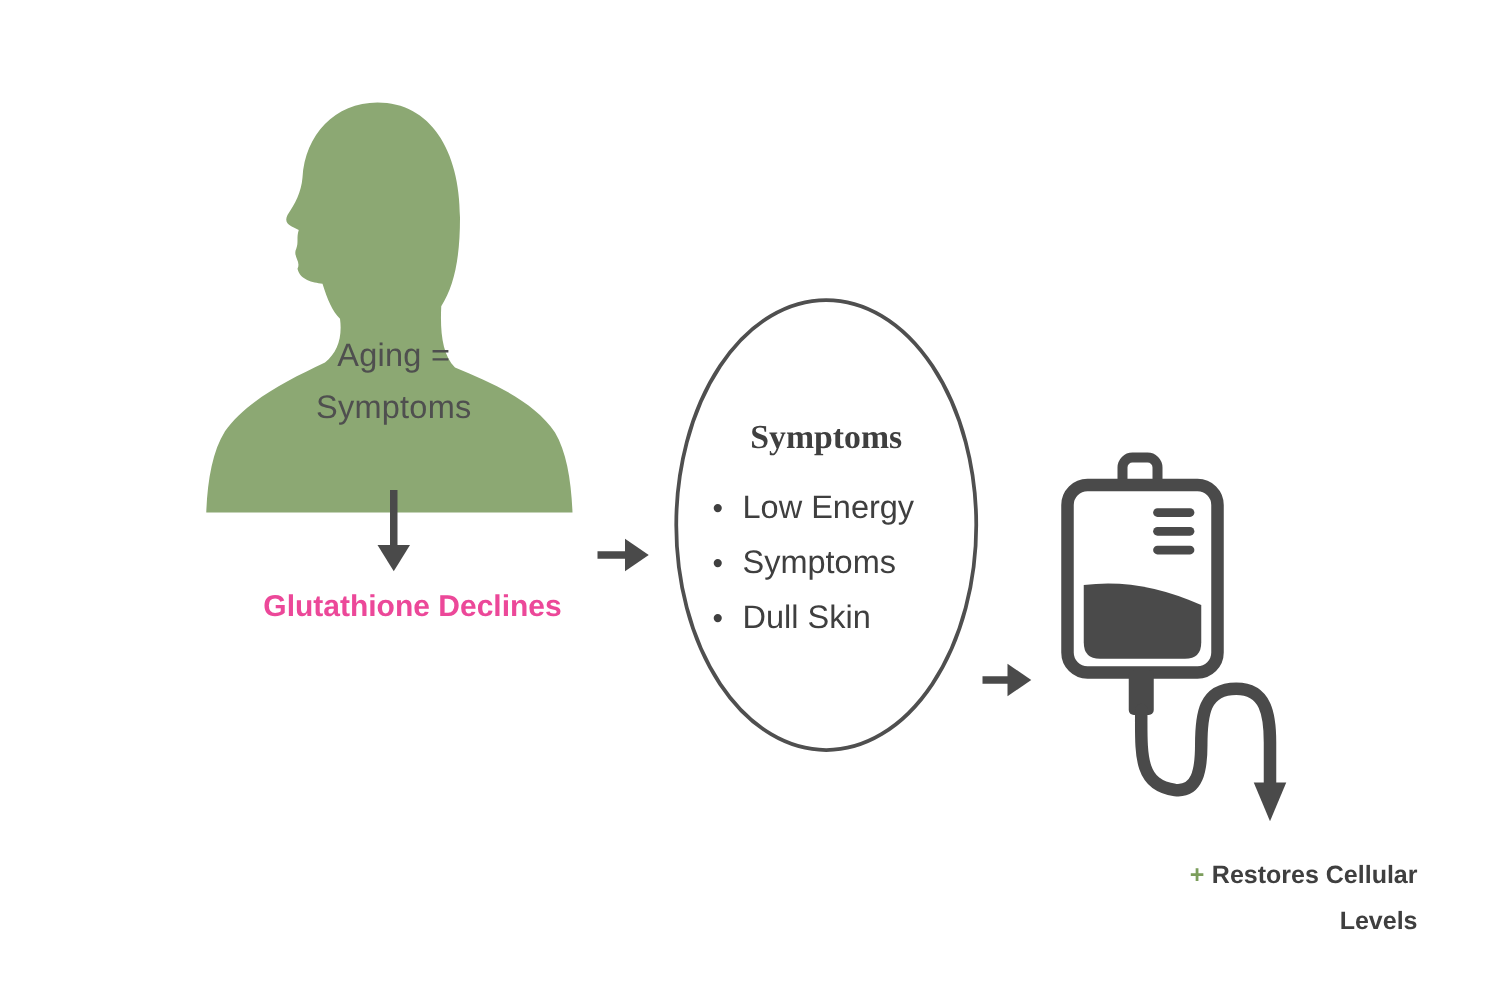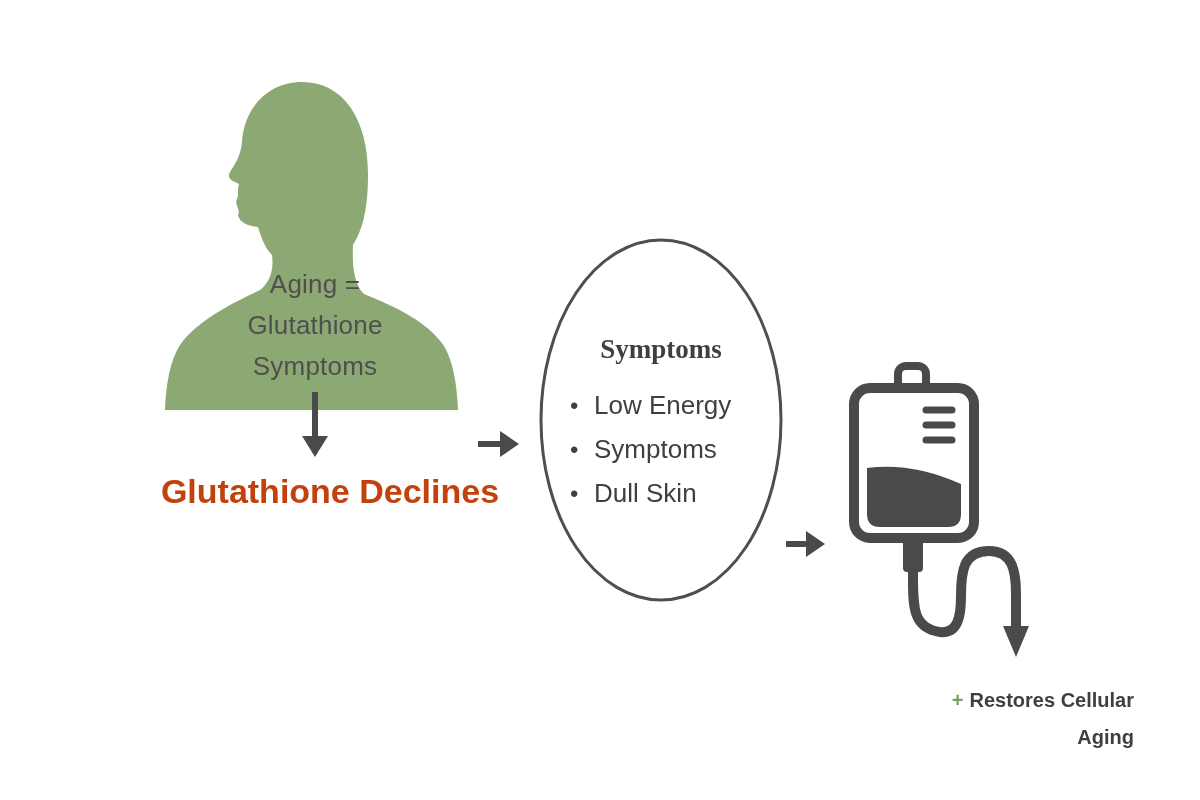--- a/index.html
+++ b/index.html
@@ -16,22 +16,22 @@
   .person-text{
     left:195px;top:248px;width:240px;
     text-align:center;
     font-size:26px;line-height:41px;
     color:#4F4F4F;
     letter-spacing:0.2px;
   }
   .step1-label{
     left:160px;top:456px;width:340px;
     text-align:center;
-    font-size:34px;font-weight:bold;
-    color:#c2410c;
+    font-size:24px;font-weight:bold;
+    color:#ec4899;
   }
   .symptoms-title{
     left:541px;top:318px;width:240px;
     text-align:center;
     font-size:27px;font-weight:bold;
     color:#3F3F3F;
     font-family:Liberation Serif, serif;
   }
   .symptoms-list{
     left:570px;top:374px;width:200px;
@@ -128,21 +128,20 @@
            C961,556 963,535 989,535
            C1013,535 1016,556 1016,578
            L1016,614"></path>
 
       <polygon points="1003,610 1029,610 1016,641" fill="#4A4A4A" stroke="none"></polygon>
     </g>
   </svg>
 
   <div class="abs person-text">
     <div>Aging =</div>
-    <div>Glutathione</div>
     <div>Symptoms</div>
   </div>
 
   <div class="abs step1-label">Glutathione Declines</div>
 
   <div class="abs symptoms-title">Symptoms</div>
 
   <div class="abs symptoms-list">
     <div class="symptom-item">
       <span class="symptom-bullet">•</span>
@@ -155,16 +154,16 @@
     <div class="symptom-item">
       <span class="symptom-bullet">•</span>
       <span>Dull Skin</span>
     </div>
   </div>
 
   <div class="abs restores-text">
     <div>
       <span class="plus">+</span><span>Restores Cellular</span>
     </div>
-    <div>Aging</div>
+    <div>Levels</div>
   </div>
 
 </div>
 
 </body></html>

